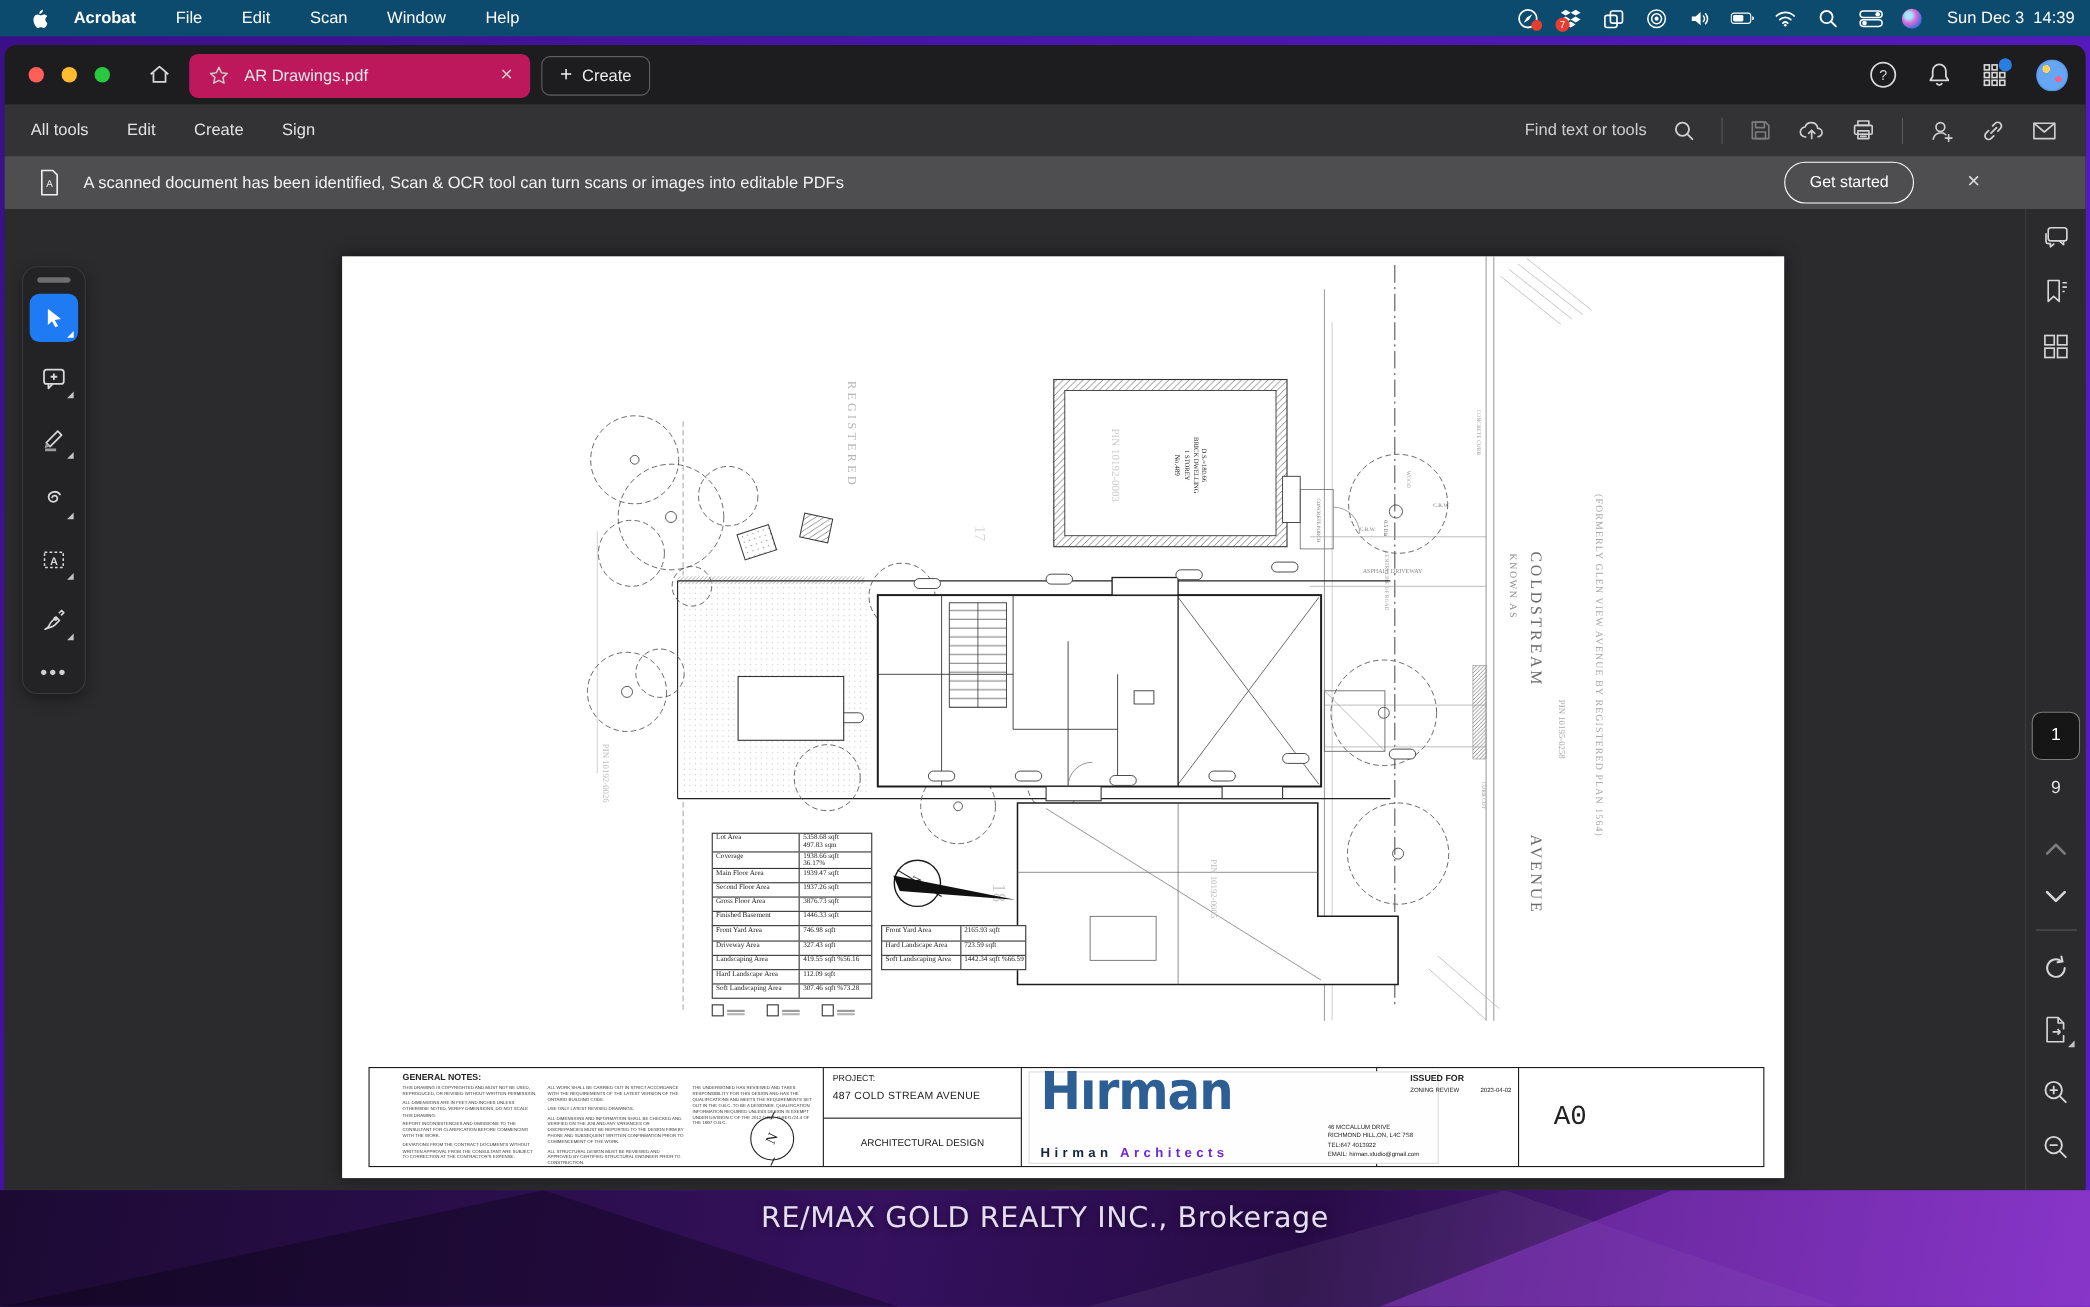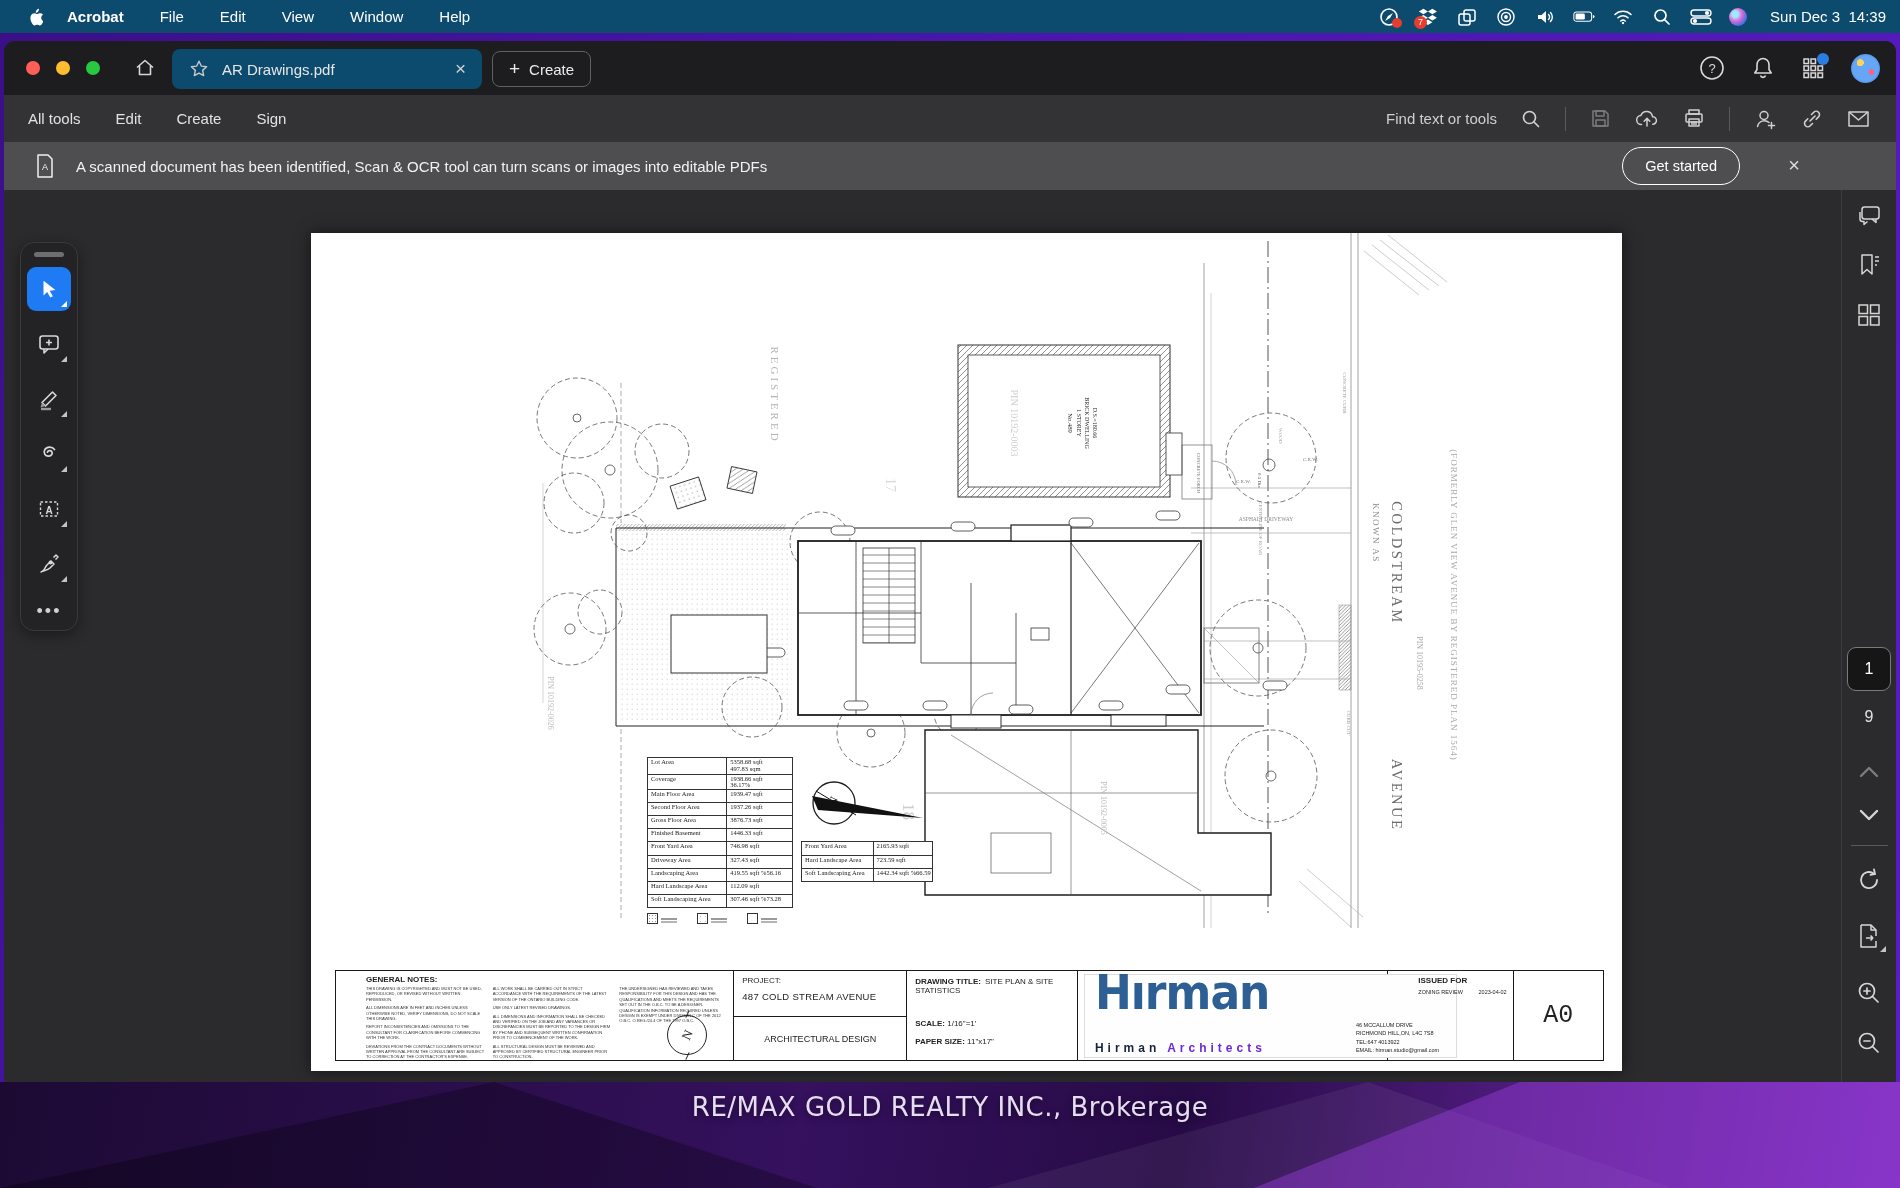--- a/index.html
+++ b/index.html
@@ -24,21 +24,21 @@
   .avatar { width:29px; height:29px; border-radius:50%;
     background:radial-gradient(circle at 32% 30%, #ffd25e 0 12%, transparent 13%),
                radial-gradient(circle at 70% 62%, #ff5e8a 0 10%, transparent 11%),
                radial-gradient(circle at 50% 50%, #66a7f5 0 60%, #2b55b8 100%); }
 
   
   .window { position:absolute; left:4px; top:41px; width:1892px; height:1041px;
     background:#2b2b2d; border-radius:11px 11px 0 0; overflow:hidden; }
   .tabbar { position:relative; height:54px; background:#1d1d1f; }
   .tl { position:absolute; top:20px; width:14px; height:14px; border-radius:50%; }
-  .tab { position:absolute; left:168px; top:8px; width:310px; height:40px; background:#0c4a6e;
+  .tab { position:absolute; left:168px; top:8px; width:310px; height:40px; background:#be185d;
     border-radius:8px; display:flex; align-items:center; color:#e6e6e6; font-size:15px; }
   .createbtn { position:absolute; left:488px; top:10px; height:36px; padding:0 16px;
     border:1px solid #606062; border-radius:8px; color:#ececec; font-size:15px;
     display:flex; align-items:center; gap:9px; }
   .tb-right { position:absolute; right:16px; top:0; height:54px; display:flex; align-items:center; gap:26px; }
 
   .toolrow { position:relative; height:47px; background:#333336; display:flex; align-items:center;
     color:#e2e2e2; font-size:15px; }
   .toolrow .tabs { display:flex; gap:35px; margin-left:24px; }
   .tr-right { position:absolute; right:26px; display:flex; align-items:center; gap:24px; color:#cfcfcf; }
@@ -150,21 +150,21 @@
 
 <div class="menubar">
   <span class="apple">
     <svg class="icon" width="17" height="19" viewBox="0 0 18 20">
       <path fill="#fff" d="M11.3 3.2c.6-.8 1.6-1.4 2.5-1.4.1 1-.3 2-.9 2.8-.6.8-1.6 1.4-2.5 1.3-.1-1 .3-2 .9-2.7zM14.9 6.6c-1.4-.1-2.5.8-3.2.8-.7 0-1.7-.8-2.8-.8-1.4 0-2.8.8-3.5 2.1-1.5 2.6-.4 6.5 1.1 8.6.7 1 1.5 2.2 2.6 2.1 1.1 0 1.5-.7 2.7-.7s1.6.7 2.8.7c1.1 0 1.9-1 2.6-2.1.8-1.2 1.1-2.4 1.2-2.4 0 0-2.3-.9-2.3-3.5 0-2.2 1.8-3.2 1.9-3.3-1-1.5-2.6-1.5-3.1-1.5z"></path>
     </svg>
   </span>
   <span class="app">Acrobat</span>
   <span class="mi">File</span>
   <span class="mi">Edit</span>
-  <span class="mi">View</span>
+  <span class="mi">Scan</span>
   <span class="mi">Window</span>
   <span class="mi">Help</span>
 
   <div class="mb-right">
     <span class="mb-ic">
       <svg class="icon" width="20" height="20" viewBox="0 0 20 20">
           <circle cx="10" cy="10" r="8" fill="none" stroke="#fff" stroke-width="1.6"></circle>
           <path d="M6 14 L9 9 L14 6 L11 11 Z" fill="#fff"></path>
         </svg>
       <span class="reddot"></span>
@@ -676,25 +676,20 @@
               <span>N</span>
             </div>
         </div>
         <div class="tc proj">
           <div class="half1">
             <div class="pl">PROJECT:</div>
             <div class="pn">487 COLD STREAM   AVENUE</div>
           </div>
           <div class="half2">ARCHITECTURAL DESIGN</div>
         </div>
-        <div class="tc dtitle">
-          <div class="row1"><b>DRAWING TITLE:</b><span>SITE PLAN &amp; SITE STATISTICS</span></div>
-          <div class="sc"><b>SCALE:</b> <span>1/16"=1'</span></div>
-          <div class="pp"><b>PAPER SIZE:</b> <span>11"x17"</span></div>
-        </div>
         <div class="tc logo">
           <div class="logobox">
             <div class="logotxt">Hırman</div>
             <div class="firmline"><span>Hirman</span> <em>Architects</em></div>
             <div class="addr">
               <div>46 MCCALLUM DRIVE</div>
                 <div>RICHMOND HILL,ON, L4C 7S8</div>
               <div>TEL:647 4013922</div>
                 <div>EMAIL: hirman.studio@gmail.com</div>
             </div>

